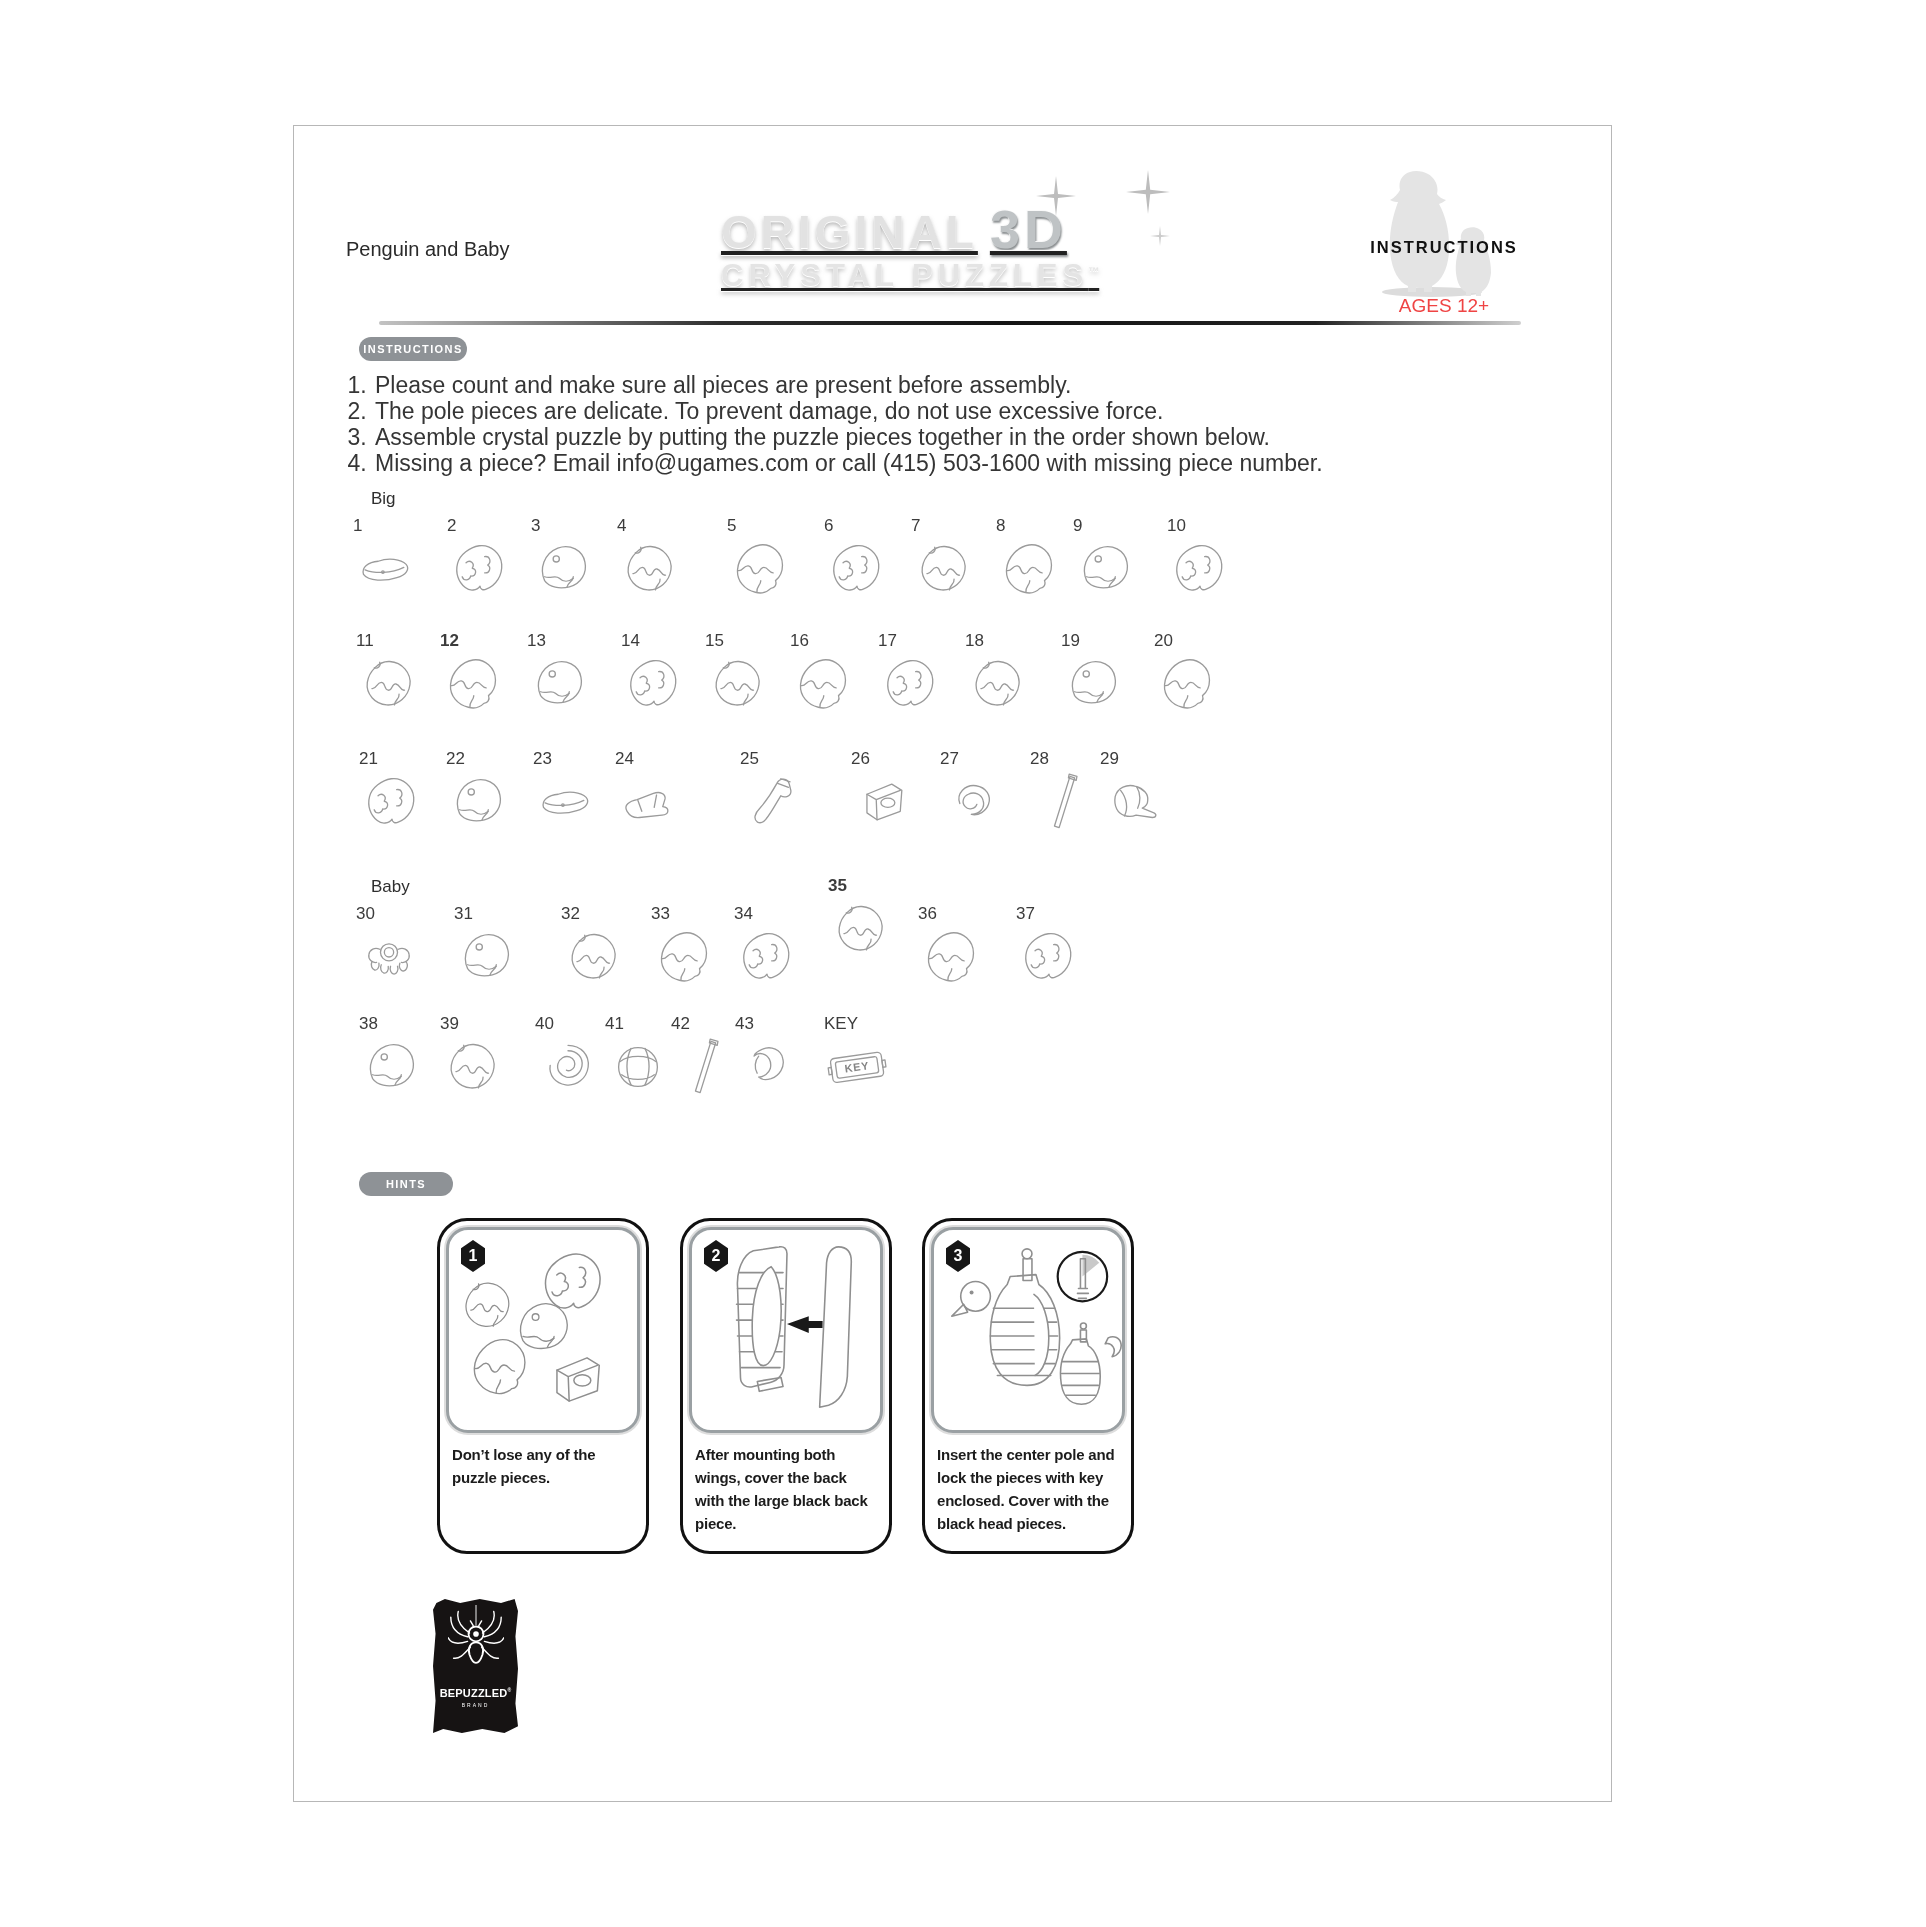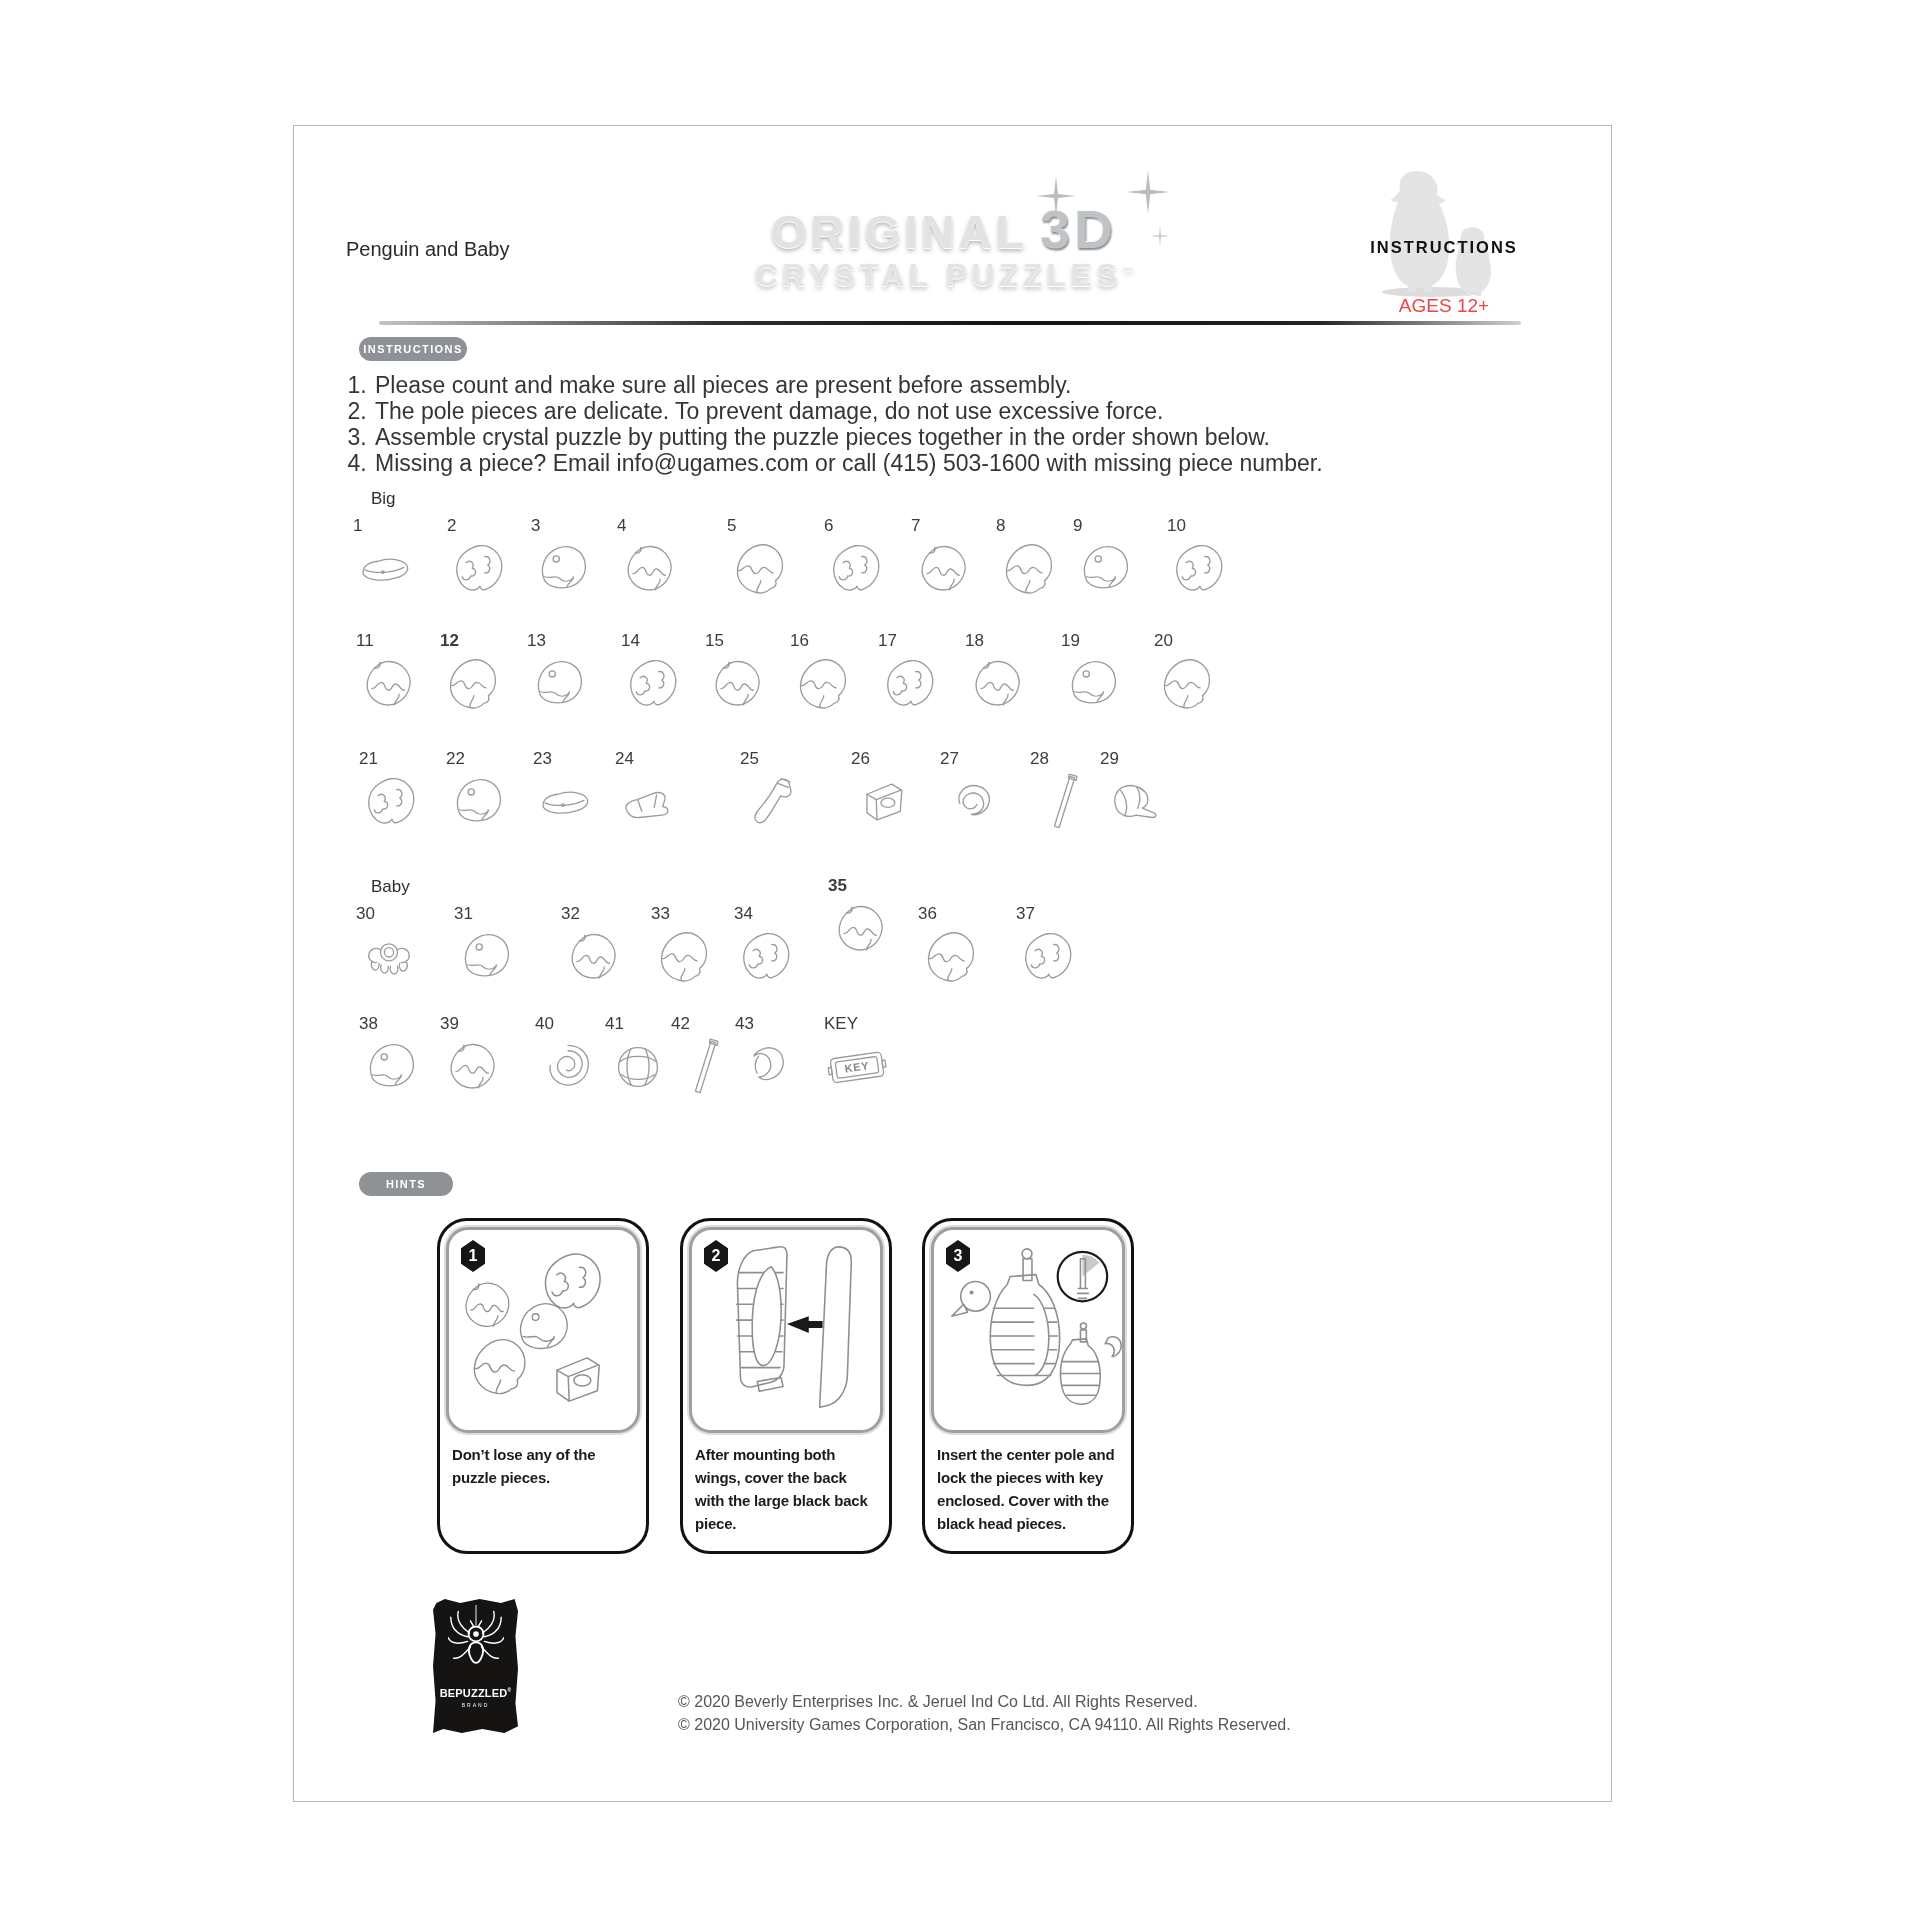--- a/index.html
+++ b/index.html
@@ -1,21 +1,21 @@
 <!DOCTYPE html>
 <html><head>
 <meta charset="utf-8">
 <style>
   html,body{margin:0;padding:0;background:#fff;}
   body{width:1926px;height:1927px;position:relative;font-family:"Liberation Sans",sans-serif;color:#222;}
   .page{position:absolute;left:293px;top:125px;width:1317px;height:1675px;border:1px solid #b7b7b7;background:#fff;}
 
   
   .product-name{position:absolute;left:52px;top:112px;font-size:20px;color:#2a2a2a;}
-  .logo{position:absolute;left:427px;top:72px;width:446px;text-align:center;}
+  .logo{position:absolute;left:427px;top:72px;width:446px;text-decoration:underline;}
   .logo-line1{font-size:46px;font-weight:700;letter-spacing:4px;color:#e2e2e2;
     text-shadow:0 1px 0 #fff,0 3px 4px rgba(120,120,120,.55);white-space:nowrap;}
   .logo-3d{font-size:54px;font-weight:700;color:#bfc3c5;margin-left:12px;
     text-shadow:-1px -1px 0 #fafafa,1px 2px 2px #8a8e90;}
   .logo-line2{margin-top:-2px;font-size:31px;font-weight:700;letter-spacing:5px;color:#e4e4e4;
     text-shadow:0 1px 0 #fff,0 3px 4px rgba(130,130,130,.5);white-space:nowrap;}
   .logo-tm{font-size:11px;vertical-align:super;letter-spacing:0;}
   .sparkle{position:absolute;}
   .sparkle svg{display:block;}
   .penguin-sil{position:absolute;left:1078px;top:40px;}
@@ -399,18 +399,14 @@
         <path d="M27 22 l-3 -5 M33 22 l3 -5"></path>
         <circle cx="30" cy="31" r="8" stroke-width="2"></circle>
         <path d="M30 40 c6 0 9 6 7 13 c-2 6 -5 9 -7 9 c-2 0 -5 -3 -7 -9 c-2 -7 1 -13 7 -13 z" stroke-width="2"></path>
       </g>
       <circle cx="30" cy="31" r="3" fill="#fff"></circle>
     </svg>
     <div class="brand-word"><span>BEPUZZLED</span><span class="brand-reg">®</span></div>
     <div class="brand-sub">BRAND</div>
   </div>
 
-  <div class="copyright">
-    <div>© 2020 Beverly Enterprises Inc. &amp; Jeruel Ind Co Ltd. All Rights Reserved.</div>
-    <div>© 2020 University Games Corporation, San Francisco, CA 94110. All Rights Reserved.</div>
-  </div>
 
 </div>
 
 </body></html>

